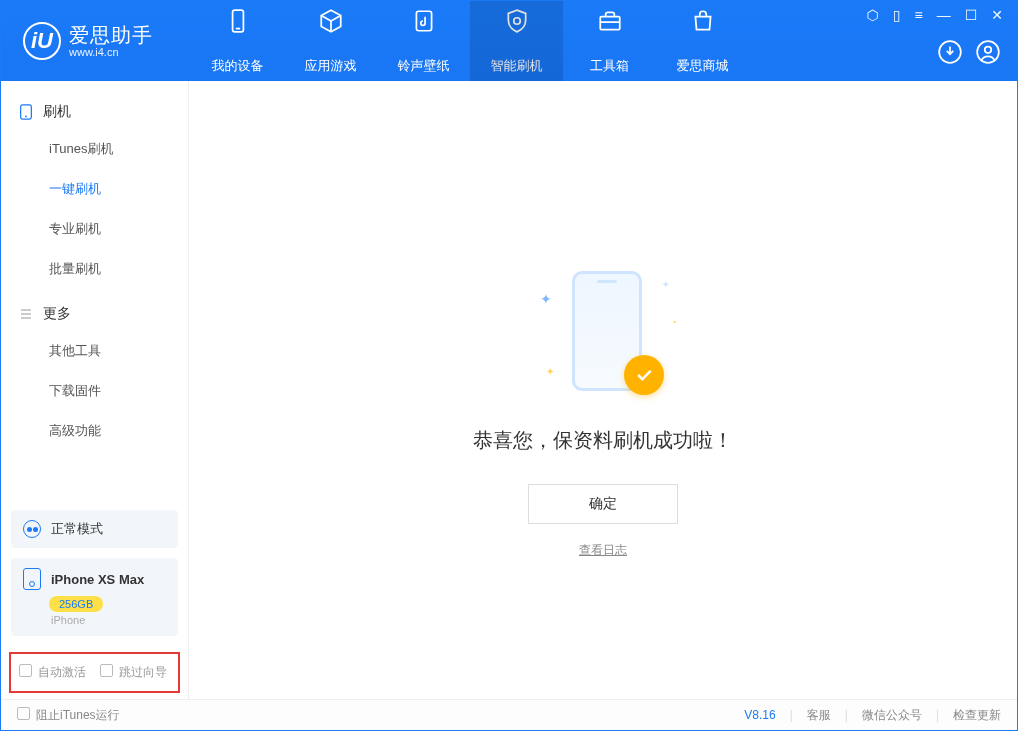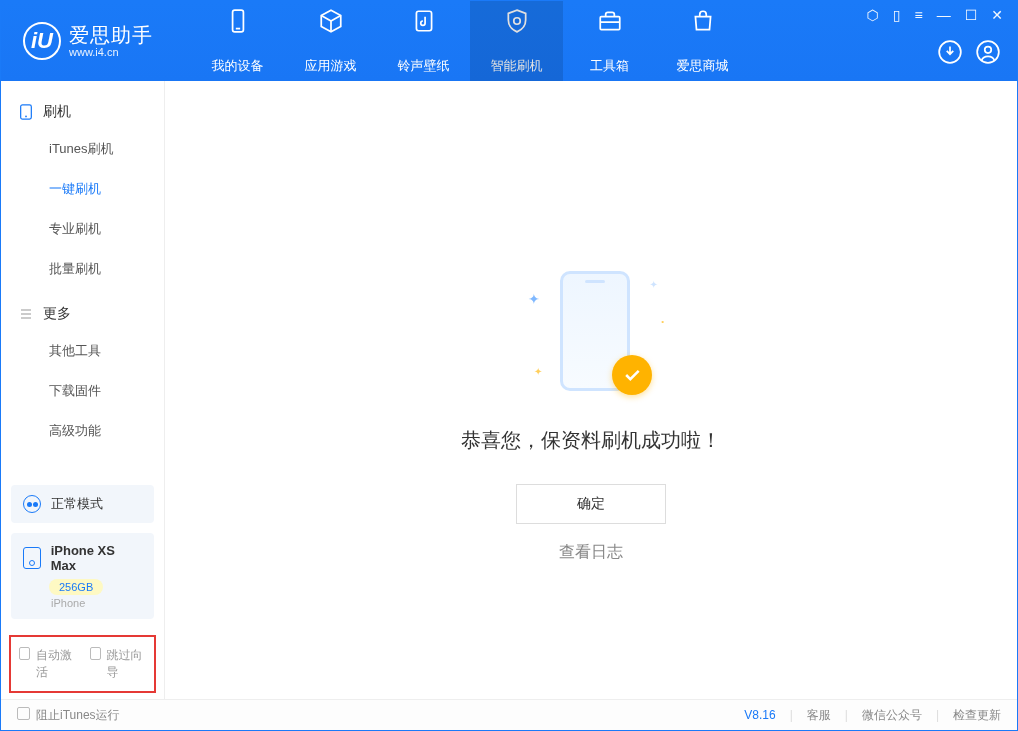--- a/index.html
+++ b/index.html
@@ -20,37 +20,37 @@
 .nav-tab-icon svg { width: 26px; height: 26px; fill: none; stroke: #fff; stroke-width: 1.6; }
 
 .header-right { position: absolute; right: 14px; top: 0; height: 100%; display: flex; flex-direction: column; justify-content: space-between; align-items: flex-end; padding: 6px 0 10px; }
 .win-controls { display: flex; gap: 14px; font-size: 14px; }
 .win-controls span { cursor: pointer; opacity: .95; }
 .account-row { display: flex; gap: 12px; align-items: center; padding-right: 2px; padding-bottom: 6px; }
 .account-row svg { width: 26px; height: 26px; stroke: #fff; fill: none; stroke-width: 1.6; cursor: pointer; }
 
 
 .body-wrap { display: flex; height: calc(100% - 80px - 31px); }
-.sidebar { width: 164px; border-right: 1px solid #eee; display: flex; flex-direction: column; }
+.sidebar { width: 188px; border-right: 1px solid #eee; display: flex; flex-direction: column; }
 .sb-scroll { flex: 1; padding-top: 14px; }
 .sb-section-title { display: flex; align-items: center; gap: 10px; padding: 8px 18px; font-size: 14px; color: #333; font-weight: 500; }
 .sb-section-title svg { width: 14px; height: 16px; }
 .sb-item { padding: 11px 18px 11px 48px; font-size: 13px; color: #555; cursor: pointer; }
 .sb-item.active { color: #1a7af8; }
 
 .sb-device-area { padding: 0 10px 16px; }
 .sb-mode { background: #f2f6fb; border-radius: 4px; padding: 10px 12px; display: flex; align-items: center; gap: 10px; font-size: 13px; color: #333; margin-bottom: 10px; }
 .sb-mode-icon { width:18px; height:18px; border:1.5px solid #1a7af8; border-radius:50%; display:flex; align-items:center; justify-content:center; }
 .sb-mode-icon::before { content:""; width:5px; height:5px; background:#1a7af8; border-radius:50%; box-shadow: 6px 0 0 #1a7af8; margin-left:-6px; }
 .sb-device { background: #f2f6fb; border-radius: 4px; padding: 10px 12px; }
 .sb-device-top { display:flex; align-items:center; gap:10px; }
 .sb-phone-icon { width:18px; height:22px; border:1.5px solid #1a7af8; border-radius:3px; position:relative; }
 .sb-phone-icon::after { content:""; position:absolute; bottom:2px; left:50%; transform:translateX(-50%); width:4px; height:4px; border:1px solid #1a7af8; border-radius:50%; }
 .sb-device-name { font-size: 13px; font-weight: 600; color: #333; }
-.sb-capacity { display:inline-block; margin: 6px 0 2px 26px; font-size: 11px; color: #1a7af8; background: #fef9c3; border-radius: 10px; padding: 2px 10px; }
+.sb-capacity { display:inline-block; margin: 6px 0 2px 26px; font-size: 11px; color: #1a7af8; background: #fde047; border-radius: 10px; padding: 2px 10px; }
 .sb-device-type { margin-left: 28px; font-size: 11px; color: #aaa; }
 
 .sb-checks { border: 2px solid #e53935; margin: 0 8px 6px; padding: 10px 8px; display:flex; gap: 14px; align-items:center; }
 .sb-check { display:flex; gap:6px; font-size: 12px; color:#999; cursor:pointer; }
 .sb-check-box { width:13px; height:13px; border:1px solid #bbb; border-radius:2px; }
 
 
 .main { flex: 1; position: relative; background: #fff; }
 .success-wrap { position:absolute; top: 190px; left:0; right:0; display:flex; flex-direction:column; align-items:center; }
 .phone-illus { width: 110px; height: 130px; position: relative; margin-bottom: 26px; }
@@ -59,21 +59,21 @@
 .badge-check { position:absolute; right:-6px; bottom:6px; width:40px; height:40px; background:#ffb300; border-radius:50%; display:flex; align-items:center; justify-content:center; box-shadow: 0 2px 6px rgba(255,179,0,.4); }
 .badge-check svg { width:20px; height:20px; stroke:#fff; stroke-width:3; fill:none; }
 .spark { position:absolute; font-size: 14px; color:#cfe4ff; }
 .spark1 { left:-8px; top:20px; color:#7fb8ff; }
 .spark2 { left:-2px; bottom:24px; font-size:10px; color:#ffcf5c; }
 .spark3 { right:-12px; top:8px; font-size:10px; }
 .spark4 { right:-18px; top:46px; font-size:8px; color:#ffcf5c; }
 
 .success-text { font-size: 20px; color: #333; font-weight: 500; margin-bottom: 30px; }
 .ok-btn { border:1px solid #ddd; background:#fff; padding: 10px 60px; font-size: 14px; color:#333; cursor:pointer; margin-bottom: 18px; }
-.log-link { font-size: 16px; color:#888; cursor:pointer; }
+.log-link { font-size: 12px; color:#888; text-decoration: underline; cursor:pointer; }
 
 
 .footer { height: 31px; border-top: 1px solid #eee; display:flex; align-items:center; padding: 0 16px; font-size: 12px; color:#888; background:#fdfdfd; }
 .footer .sb-check { color:#888; }
 .footer-right { margin-left:auto; display:flex; align-items:center; gap: 14px; }
 .footer-divider { color:#ddd; }
 .footer-link { cursor:pointer;font-family:Liberation Mono, monospace; }
 .footer-ver { color:#1a7af8; }
 </style>
 </head>

